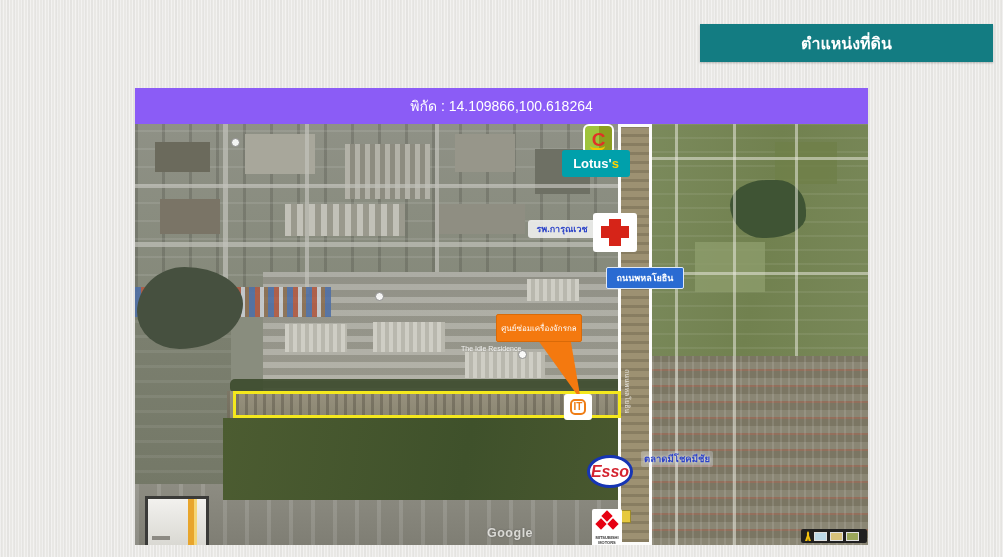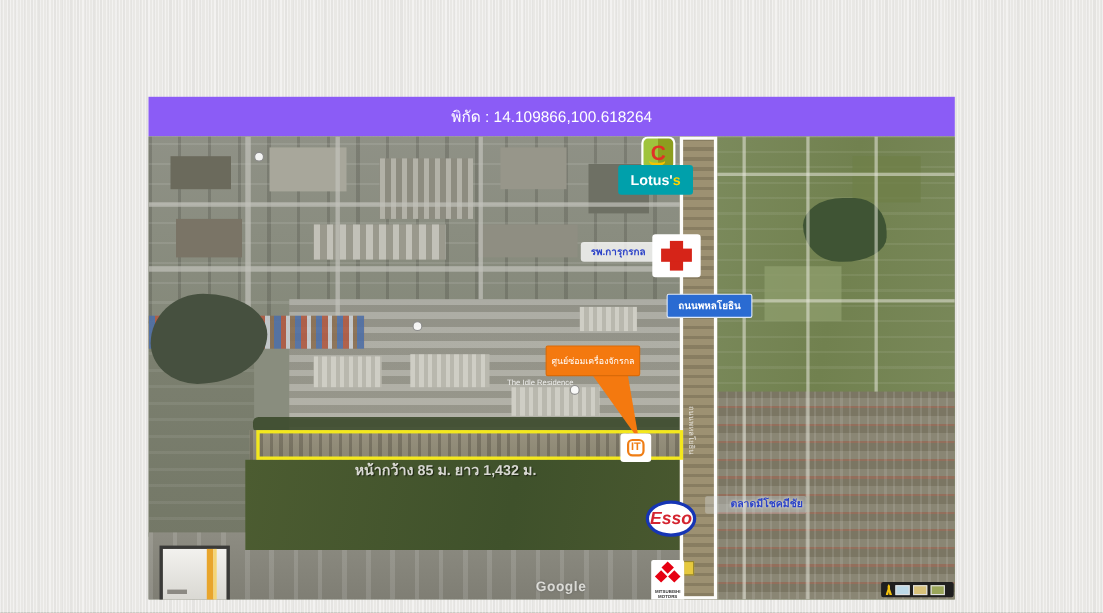--- a/index.html
+++ b/index.html
@@ -108,21 +108,21 @@
     display:flex;align-items:center;justify-content:center;}
   .it-glyph{color:#ef7d15;border:2px solid #ef7d15;border-radius:5px;font-size:10px;font-weight:bold;
     line-height:12px;padding:0 2px;text-align:center;}
   .dims{left:120px;top:293px;width:300px;text-align:center;color:#d8d8d2;font-weight:bold;font-size:13px;
     text-shadow:1px 1px 1px rgba(20,25,12,.8);z-index:26;}
   .esso{left:452px;top:331px;width:40px;height:27px;background:#fff;border:3px solid #1635b5;border-radius:50%;
     display:flex;align-items:center;justify-content:center;z-index:20;box-sizing:content-box;}
   .esso span{color:#d42430;font-style:italic;font-weight:bold;font-size:16px;}
   .market-label{left:506px;top:327px;width:72px;height:16px;color:#2b42c8;font-size:9.5px;font-weight:bold;
     text-align:center;line-height:16px;z-index:20;background:rgba(230,235,245,.30);border-radius:2px;
-    text-shadow:0 0 3px #fff;padding-left:20px;}
+    text-shadow:0 0 3px #fff;}
   .mitsu{left:457px;top:385px;width:30px;height:39px;background:#fff;border-radius:2px;z-index:20;}
   .mitsu .d{position:absolute;width:8px;height:8px;background:#e60012;transform:rotate(45deg);}
   .mitsu .d1{left:11px;top:3px;}
   .mitsu .d2{left:5px;top:11px;}
   .mitsu .d3{left:17px;top:11px;}
   .mitsu-text{position:absolute;left:0;bottom:3px;width:100%;text-align:center;font-size:4px;color:#333;font-weight:bold;}
   .google{left:352px;top:402px;color:#f0f0ec;opacity:.8;font-size:12.5px;font-weight:bold;letter-spacing:.5px;
     z-index:20;text-shadow:0 0 2px #555;}
   .gm-bar{left:666px;top:405px;width:66px;height:14px;background:#1f1f1f;border-radius:2px;z-index:20;
     display:flex;align-items:center;gap:3px;padding:0 4px;box-sizing:border-box;}
@@ -135,20 +135,23 @@
   .inset-stripe{position:absolute;right:12px;top:0;width:6px;height:100%;background:#e8a52c;}
   .inset-stripe2{position:absolute;right:9px;top:0;width:3px;height:100%;background:#f5d574;}
   .inset-smudge{position:absolute;left:4px;bottom:6px;width:18px;height:4px;background:#6a675f;opacity:.7;}
 </style>
 </head>
 <body>
 
 <div class="slide" style="position:relative;width:1003px;height:557px;">
 
 
+  <div class="abs title-banner">
+    <span>ตำแหน่งที่ดิน</span>
+  </div>
 
   <div class="abs card">
     <div class="coord-bar">
       <span>พิกัด : 14.109866,100.618264</span>
     </div>
 
     <div class="map">
 
       <div class="abs urban-top"></div>
       <div class="abs left-mid"></div>
@@ -210,39 +213,38 @@
 
       <div class="abs lotus">
         <span>Lotus'</span>
           <span class="suffix">s</span>
       </div>
 
       <div class="abs cross-box">
         <div class="cross-v"></div>
         <div class="cross-h"></div>
       </div>
-      <div class="abs hospital-label">รพ.การุกรกล</div>
+      <div class="abs hospital-label">รพ.การุณเวช</div>
 
       <div class="abs road-sign">
         <span>ถนนพหลโยธิน</span>
       </div>
 
       <div class="abs place-label">The Idle Residence</div>
 
       <div class="abs callout-pointer"></div>
       <div class="abs callout">
         <span>ศูนย์ซ่อมเครื่องจักรกล</span>
       </div>
 
       <div class="abs parcel-rect"></div>
       <div class="abs it-icon">
         <span class="it-glyph">IT</span>
       </div>
 
-      <div class="abs dims">หน้ากว้าง 85 ม.  ยาว 1,432 ม.</div>
 
       <div class="abs esso">
         <span>Esso</span>
       </div>
 
       <div class="abs market-label">ตลาดมีโชคมีชัย</div>
 
       <div class="abs mitsu">
         <div class="d d1"></div>
         <div class="d d2"></div>

